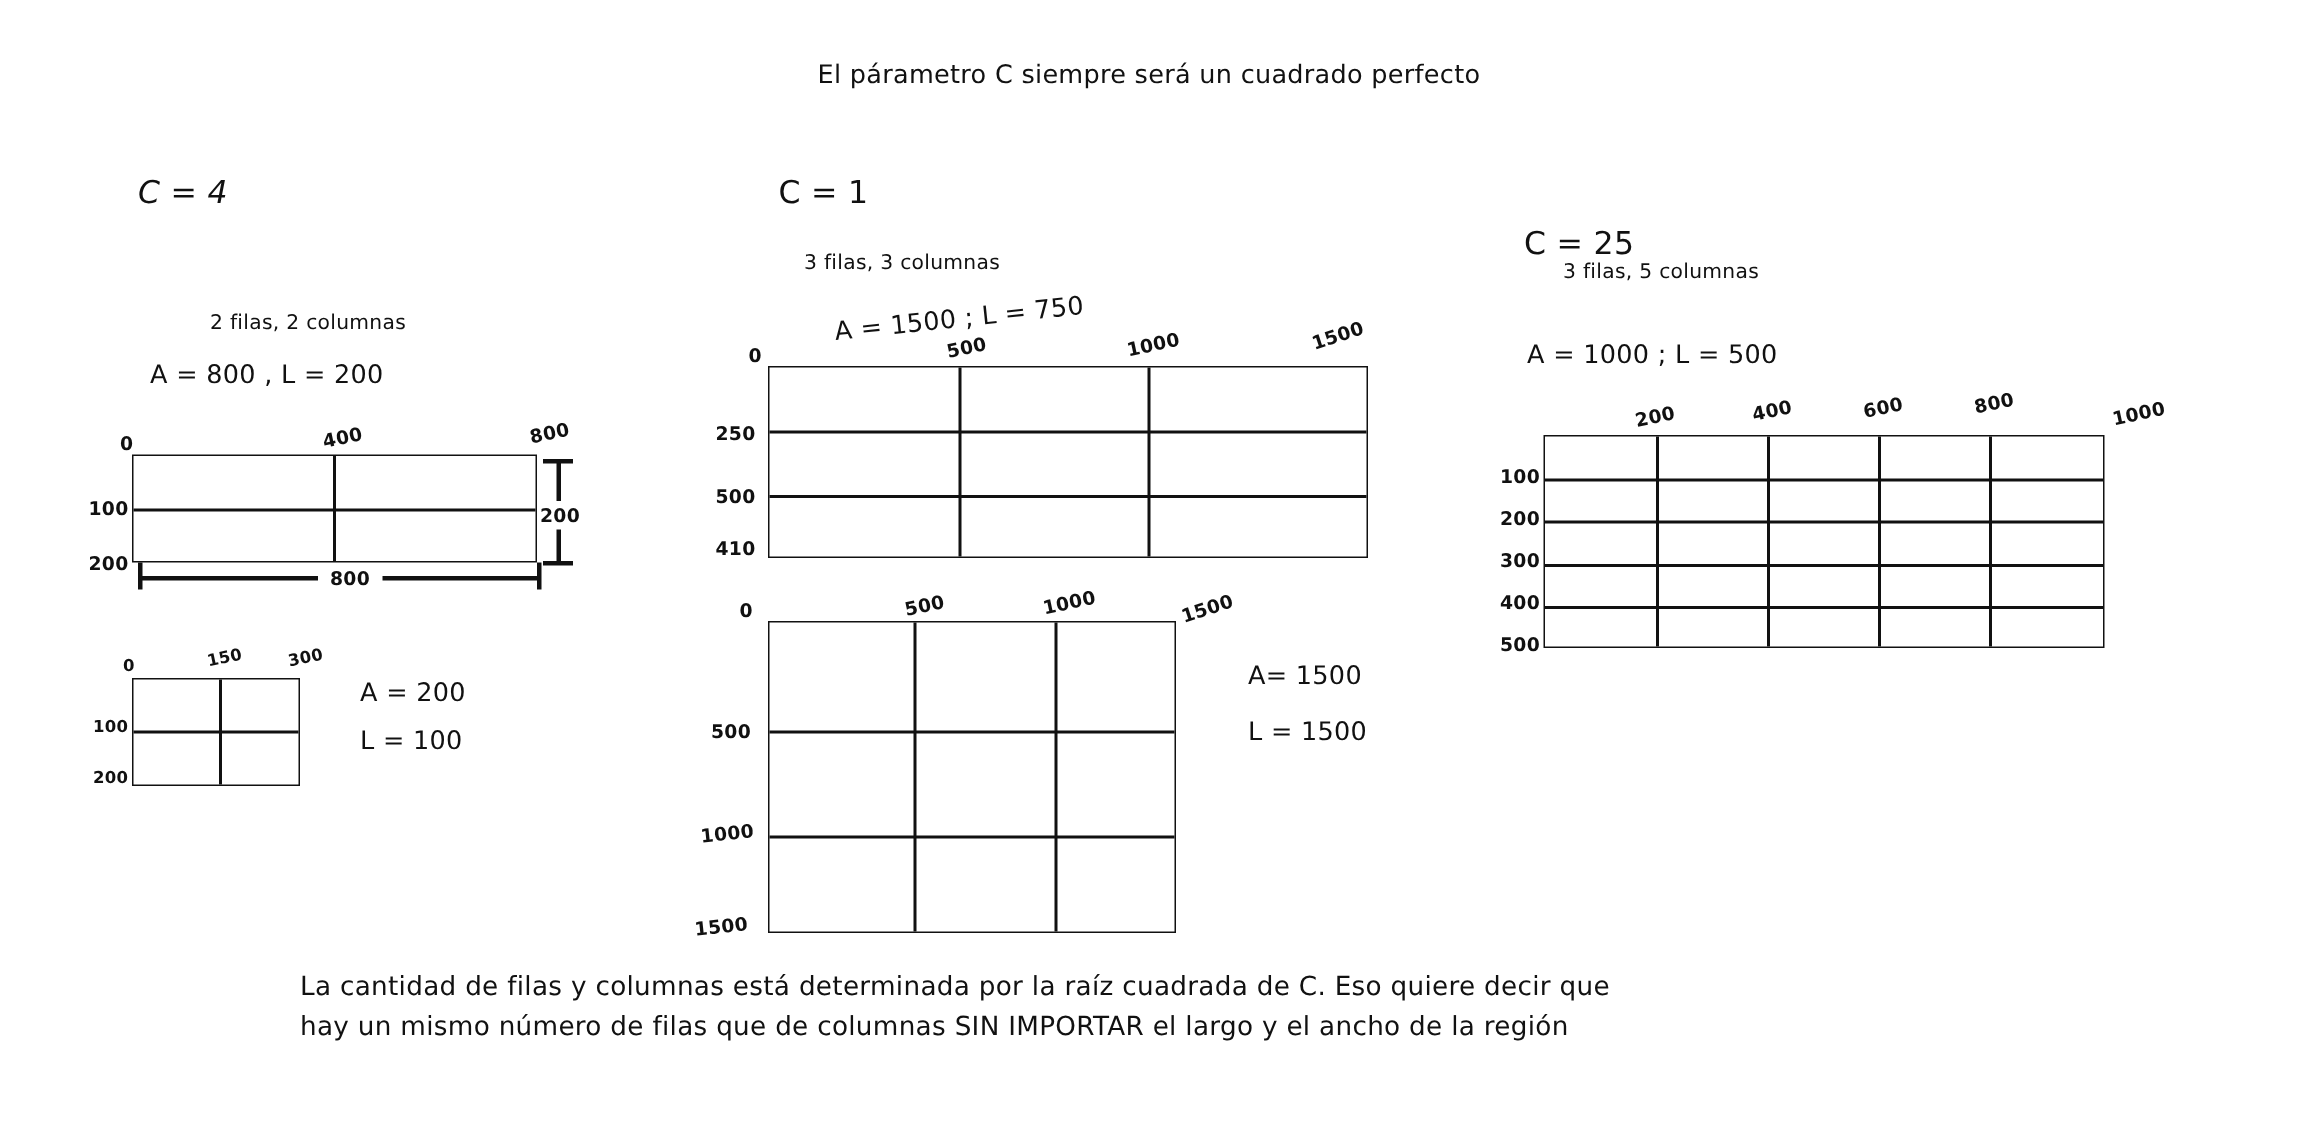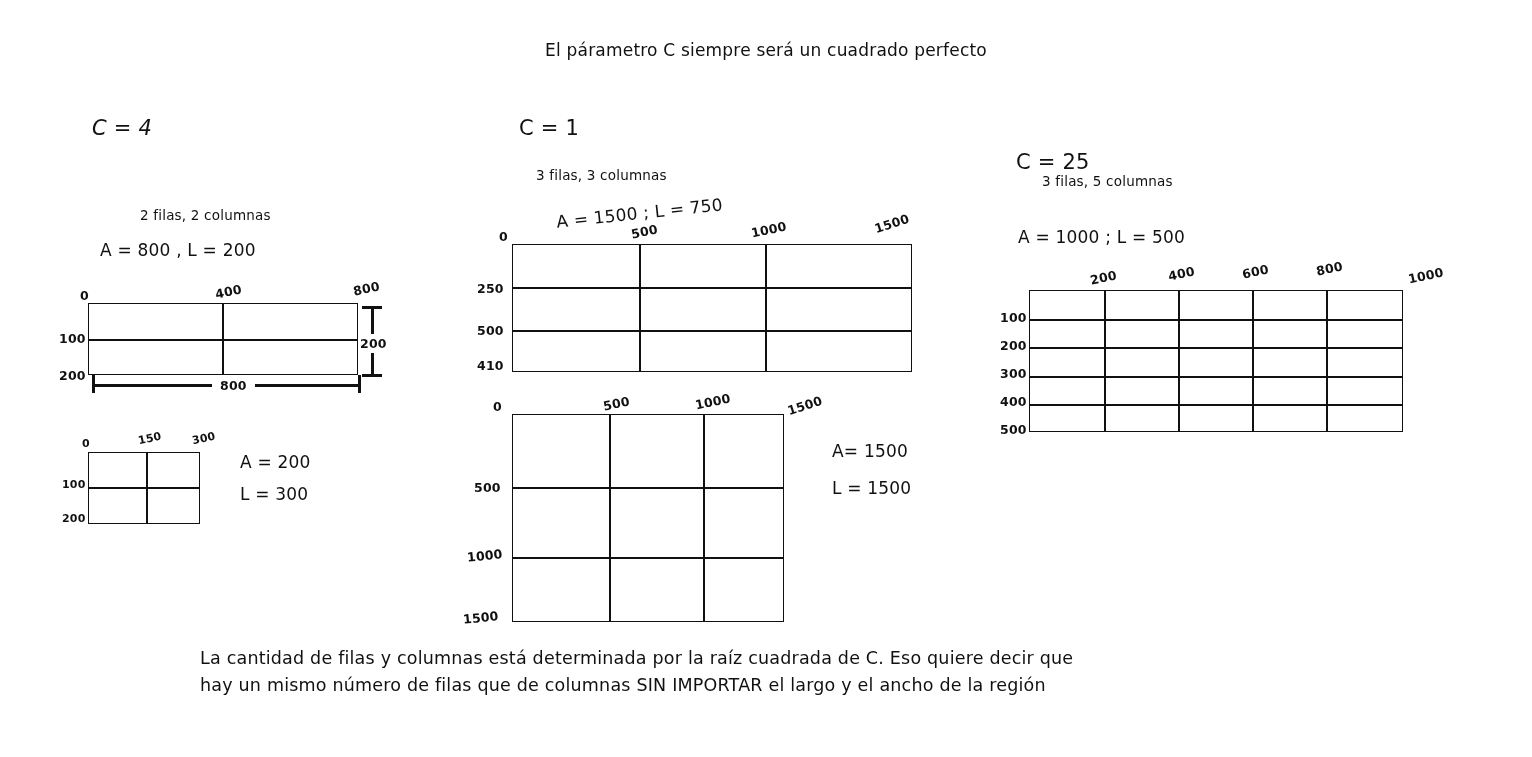--- a/index.html
+++ b/index.html
@@ -94,21 +94,21 @@
 <div class="grid" style="left:88px; top:452px; width:112px; height:72px;">
   <div class="vline" style="left:57px;"></div>
   <div class="hline" style="top:34px;"></div>
 </div>
 <div class="abs hand tick-sm" style="left:82px; top:437px;">0</div>
 <div class="abs hand tick-sm" style="left:138px; top:432px;"><span class="rot-b">150</span></div>
 <div class="abs hand tick-sm" style="left:192px; top:432px;"><span class="rot-b">300</span></div>
 <div class="abs hand tick-sm" style="left:62px; top:478px;">100</div>
 <div class="abs hand tick-sm" style="left:62px; top:512px;">200</div>
 <div class="abs hand al-label" style="left:240px; top:452px;">A = 200</div>
-<div class="abs hand al-label" style="left:240px; top:484px;">L = 300</div>
+<div class="abs hand al-label" style="left:240px; top:484px;">L = 100</div>
 
 <div class="abs hand c-label" style="left:519px; top:116px;">C = 1</div>
 <div class="abs hand sub-label" style="left:536px; top:167px;">3 filas, 3 columnas</div>
 <div class="abs hand al-label" style="left:556px; top:203px;"><span class="rot-a">A = 1500 ;  L = 750</span></div>
 
 <div class="grid" style="left:512px; top:244px; width:400px; height:128px;">
   <div class="vline" style="left:126px;"></div>
   <div class="vline" style="left:252px;"></div>
   <div class="hline" style="top:42px;"></div>
   <div class="hline" style="top:85px;"></div>

